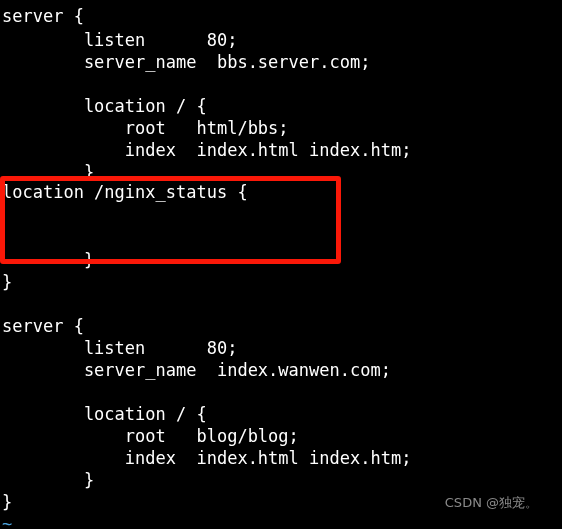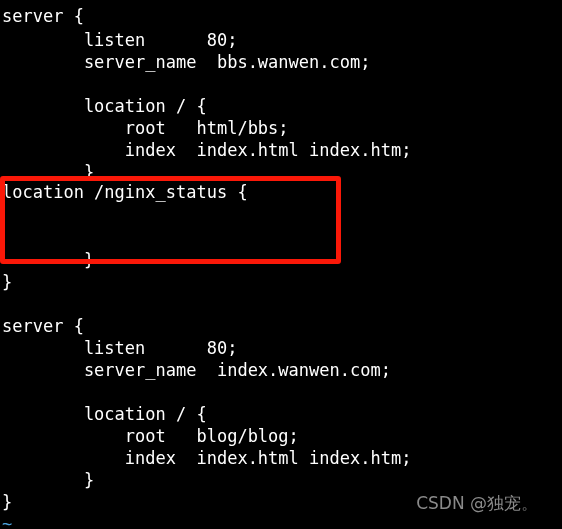--- a/index.html
+++ b/index.html
@@ -60,33 +60,33 @@
     box-sizing: border-box;
     pointer-events: none;
   }
 
   #watermark {
     position: absolute;
     right: 10px;
     bottom: 18px;
     color: #8a8a8a;
     font-family: "DejaVu Sans", "Liberation Sans", sans-serif;
-    font-size: 17px;
+    font-size: 13px;
     line-height: 16px;
     white-space: pre;
   }
 </style>
 </head>
 <body>
 
 <div id="terminal">
 
   <div class="code-line" style="top:2px">server {</div>
   <div class="code-line" style="top:26px">        listen      80;</div>
-  <div class="code-line" style="top:48px">        server_name  bbs.wanwen.com;</div>
+  <div class="code-line" style="top:48px">        server_name  bbs.server.com;</div>
   <div class="code-line" style="top:70px"></div>
   <div class="code-line" style="top:92px">        location / {</div>
   <div class="code-line" style="top:114px">            root   html/bbs;</div>
   <div class="code-line" style="top:136px">            index  index.html index.htm;</div>
   <div class="code-line" style="top:158px">        }</div>
   <div class="code-line" style="top:178px">location /nginx_status {</div>
 
 
   <div class="code-line" style="top:246px">        }</div>
   <div class="code-line" style="top:268px">}</div>

